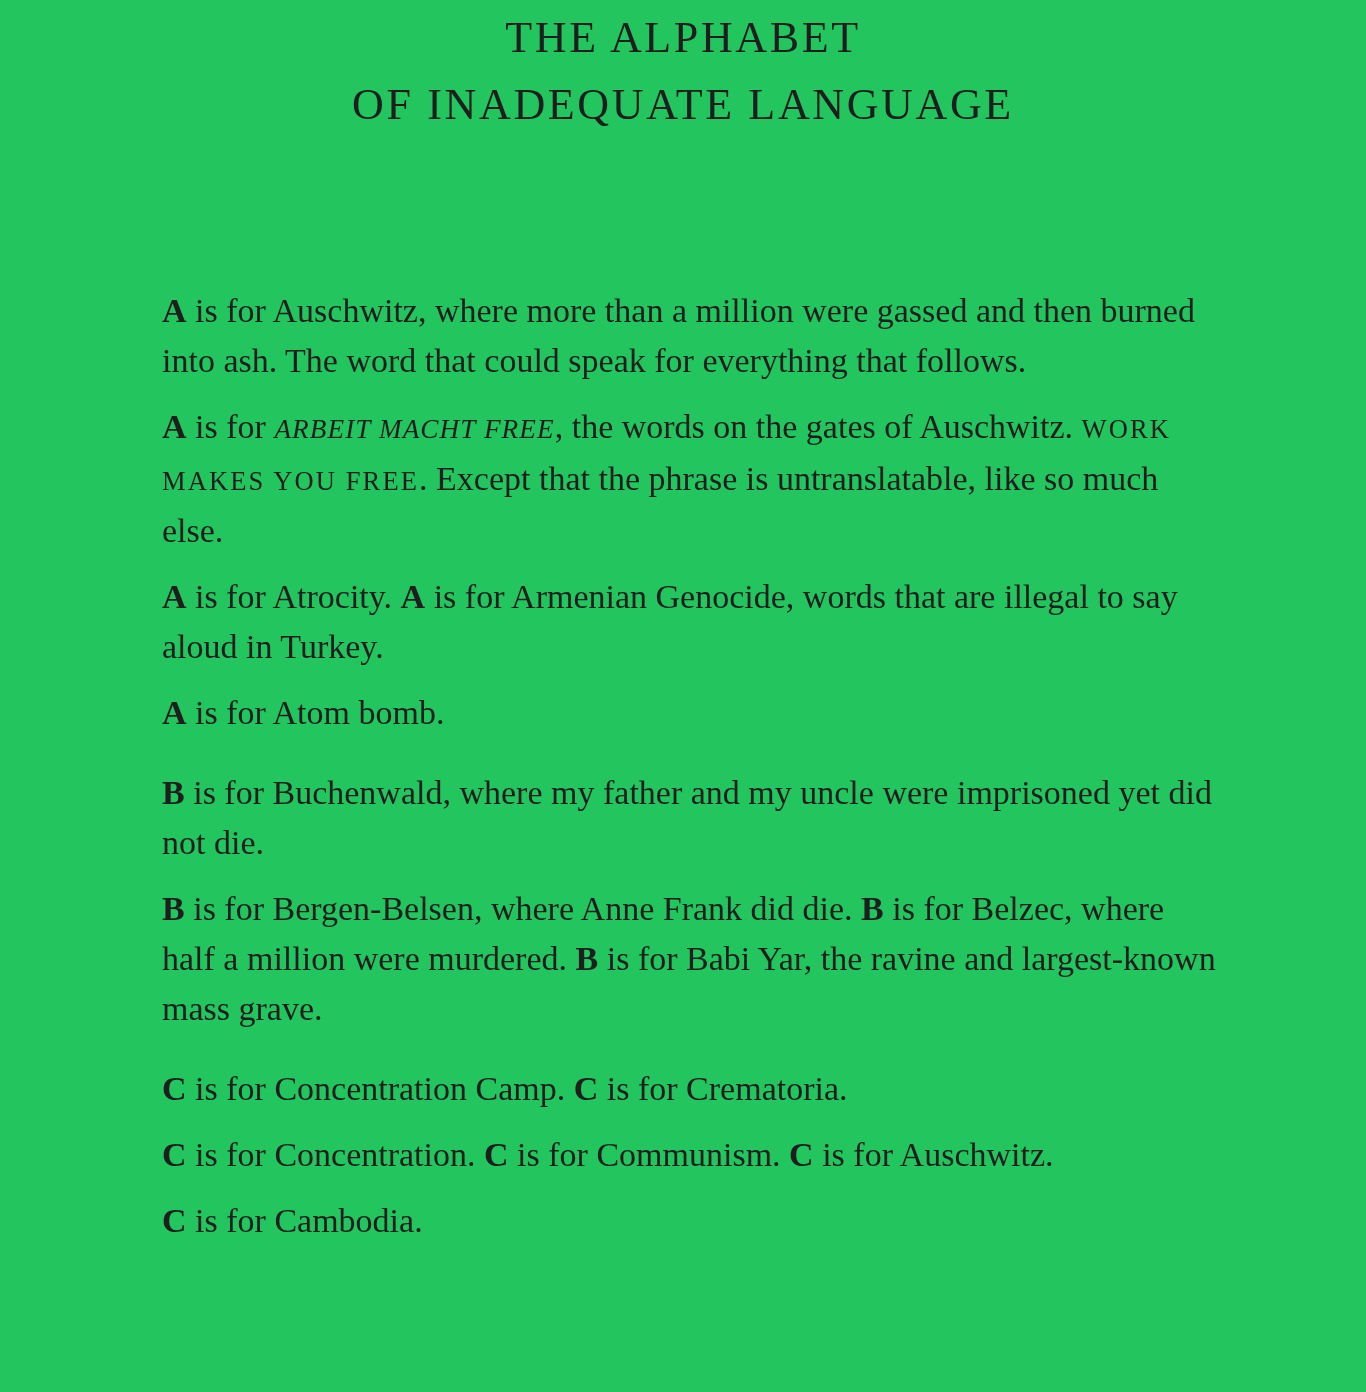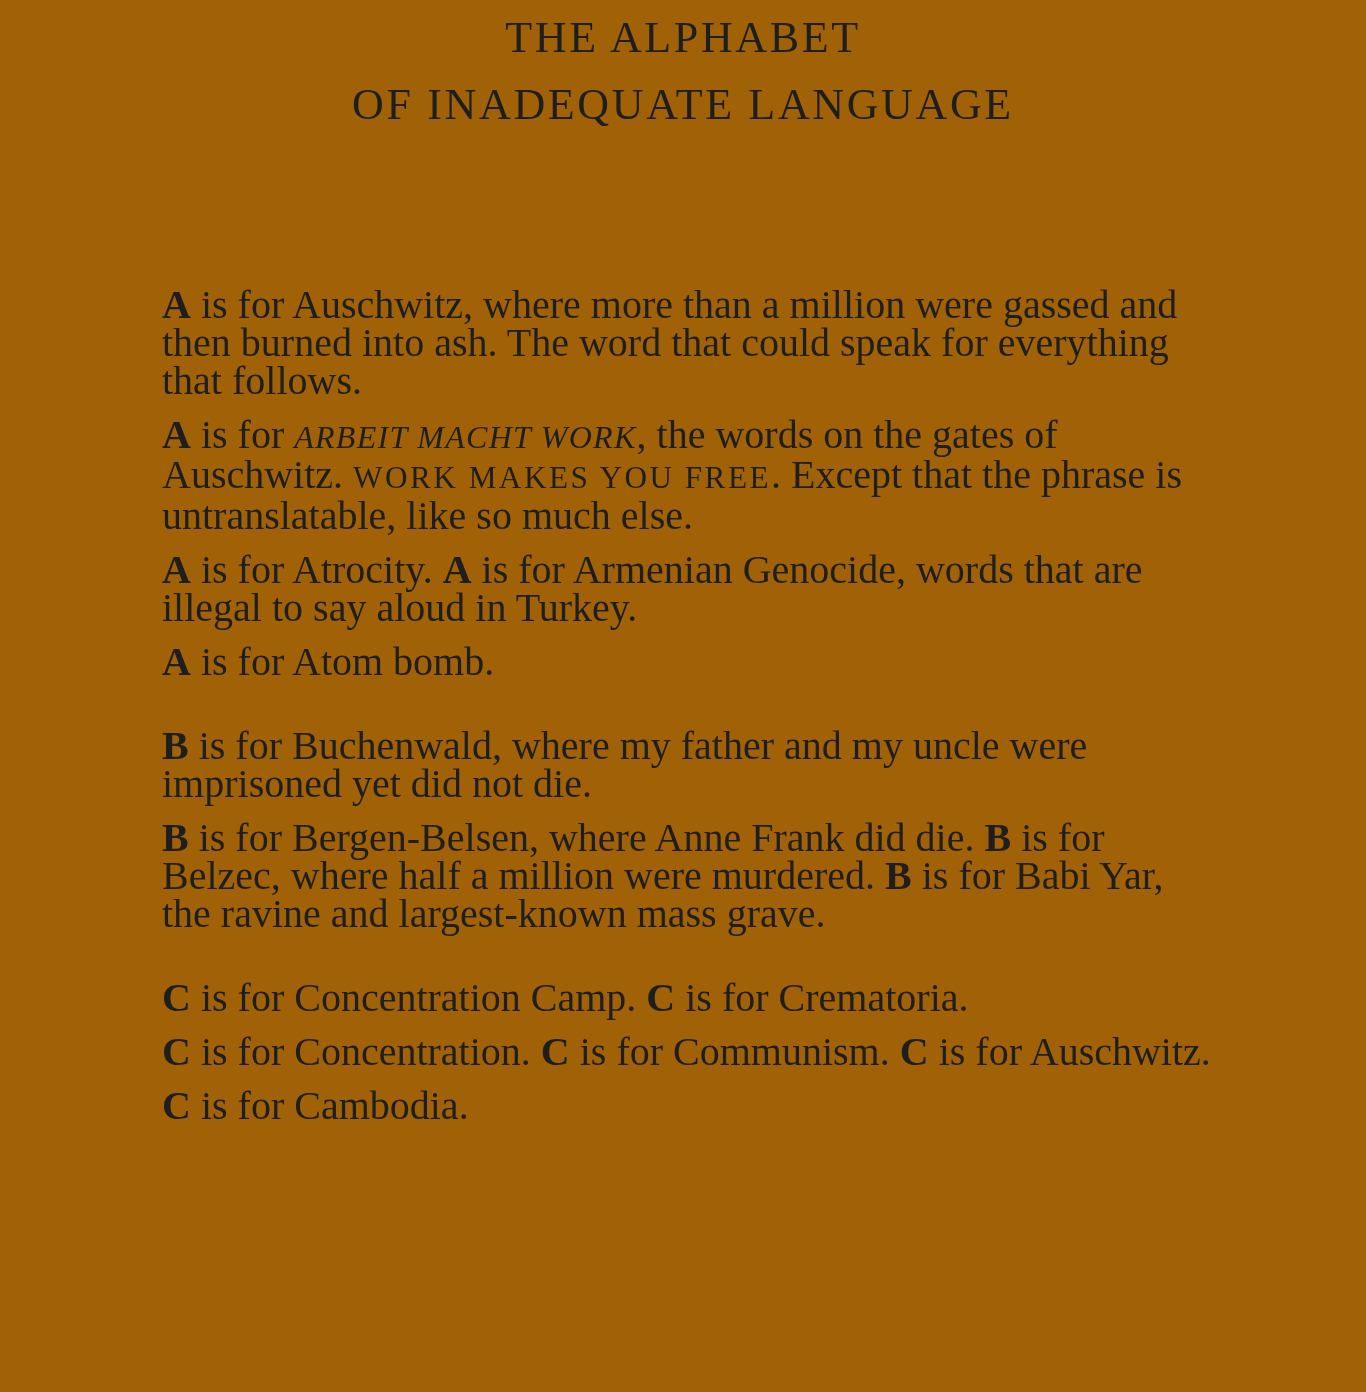--- a/index.html
+++ b/index.html
@@ -4,49 +4,49 @@
 <style>
   html, body {
     margin: 0;
     padding: 0;
     background: #ffffff;
   }
   .page {
     position: relative;
     width: 1366px;
     height: 1392px;
-    background: #a16207;
+    background: #22c55e;
     color: #1e1e1e;
     font-family: "Liberation Serif", serif;
     overflow: hidden;
   }
   .title-block {
     padding-top: 4px;
     text-align: center;
   }
   .title-line {
     font-size: 44px;
     line-height: 67px;
     letter-spacing: 0.06em;
     font-weight: 400;
     white-space: nowrap;
   }
   .body-block {
     margin-top: 148px;
     margin-left: 162px;
     width: 1060px;
-    font-size: 40px;
-    line-height: 38px;
+    font-size: 34px;
+    line-height: 50px;
   }
   .body-paragraph {
     margin: 0 0 16px 0;
     padding: 0;
   }
   .section + .section {
-    margin-top: 46px;
+    margin-top: 30px;
     font-family: Liberation Serif, serif;
   }
   .lead {
     font-weight: bold;
   }
   .seg-italic-caps {
     font-style: italic;
     font-size: 0.8em;
     letter-spacing: 0.04em;
   }
@@ -62,21 +62,21 @@
 
   <header class="title-block">
     <div class="title-line">THE ALPHABET</div>
     <div class="title-line">OF INADEQUATE LANGUAGE</div>
   </header>
 
   <main class="body-block">
 
     <section class="section">
       <p class="body-paragraph"><b class="lead">A</b><span> is for Auschwitz, where more than a million were gassed and then burned into ash. The word that could speak for everything that follows.</span></p>
-      <p class="body-paragraph"><b class="lead">A</b><span> is for </span><span class="seg-italic-caps">ARBEIT MACHT WORK</span><span>, the words on the gates of Auschwitz. </span><span class="seg-small-caps">WORK MAKES YOU FREE</span><span>. Except that the phrase is untranslatable, like so much else.</span></p>
+      <p class="body-paragraph"><b class="lead">A</b><span> is for </span><span class="seg-italic-caps">ARBEIT MACHT FREE</span><span>, the words on the gates of Auschwitz. </span><span class="seg-small-caps">WORK MAKES YOU FREE</span><span>. Except that the phrase is untranslatable, like so much else.</span></p>
       <p class="body-paragraph"><b class="lead">A</b><span> is for Atrocity. </span><b class="lead">A</b><span> is for Armenian Genocide, words that are illegal to say aloud in Turkey.</span></p>
       <p class="body-paragraph"><b class="lead">A</b><span> is for Atom bomb.</span></p>
     </section>
 
     <section class="section">
       <p class="body-paragraph"><b class="lead">B</b><span> is for Buchenwald, where my father and my uncle were imprisoned yet did not die.</span></p>
       <p class="body-paragraph"><b class="lead">B</b><span> is for Bergen-Belsen, where Anne Frank did die. </span><b class="lead">B</b><span> is for Belzec, where half a million were murdered. </span><b class="lead">B</b><span> is for Babi Yar, the ravine and largest-known mass grave.</span></p>
     </section>
 
     <section class="section">

